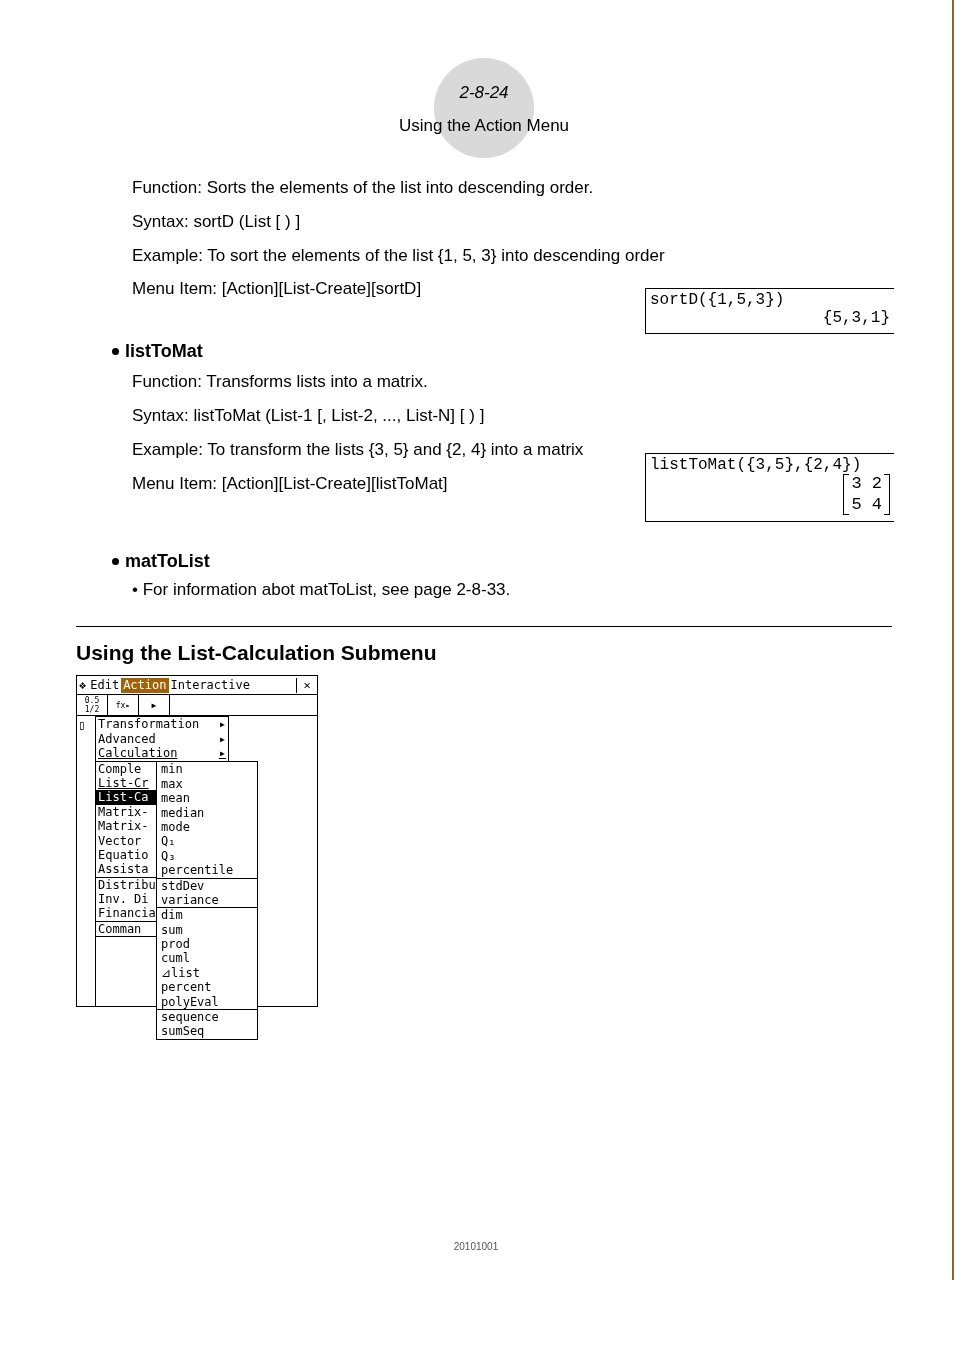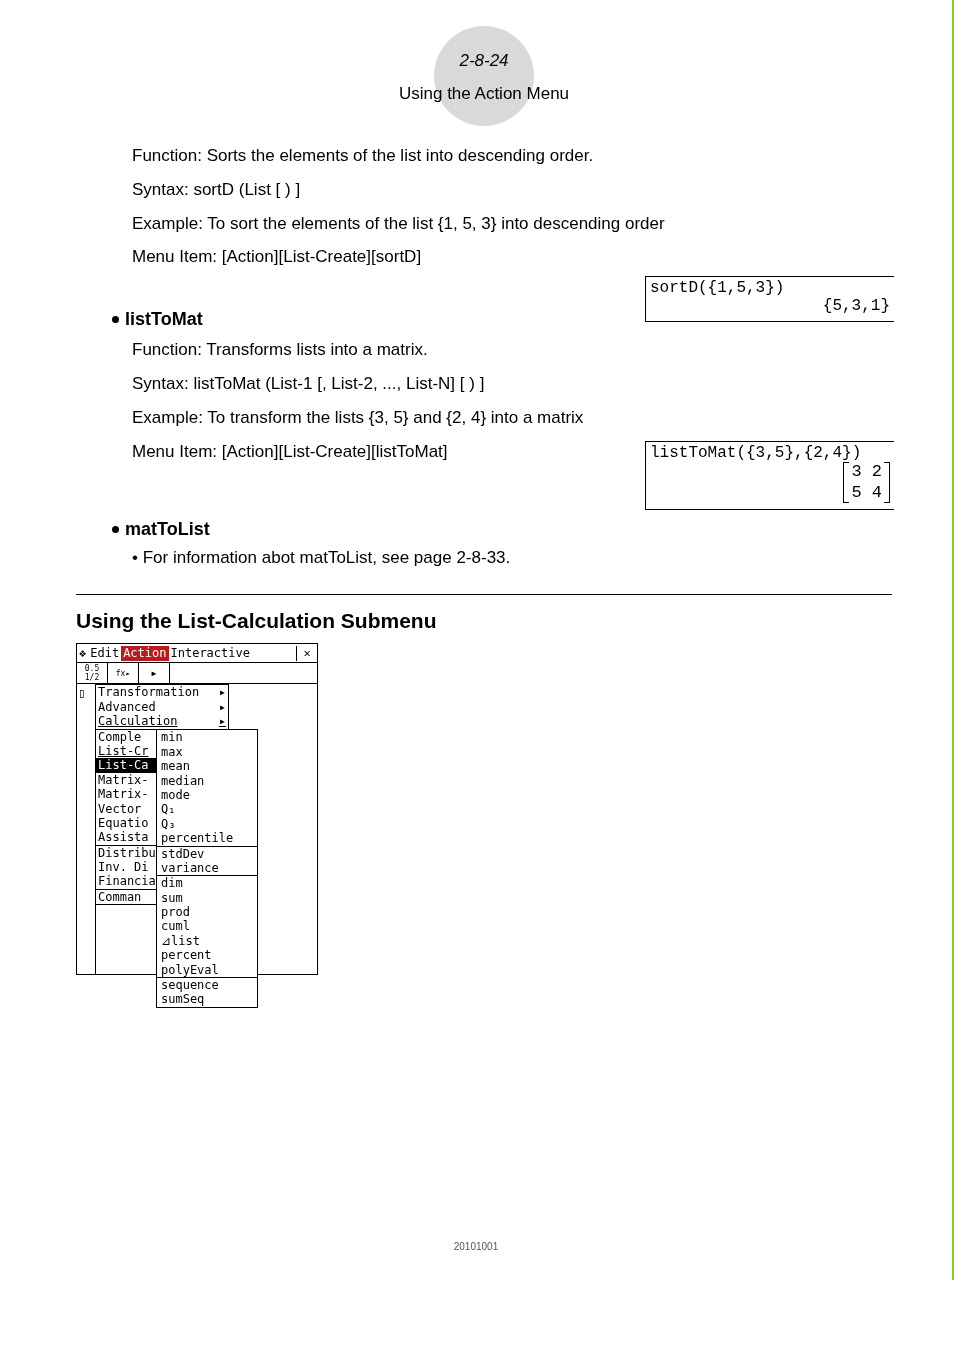--- a/index.html
+++ b/index.html
@@ -3,22 +3,22 @@
 <meta charset="utf-8">
 <style>
   body {
     margin: 0;
     font-family: Arial, Helvetica, sans-serif;
     background: #fff;
     width: 954px;
     position: relative;
   }
   .page {
-    padding: 14px 60px 40px 76px;
-    border-right: 2px solid #84cc16;
+    padding: 46px 60px 40px 76px;
+    border-right: 2px solid #a16207;
     min-height: 1280px;
     position: relative;
     box-sizing: border-box;
   }
   .header-area {
     position: relative;
     height: 100px;
     margin-bottom: 30px;
   }
   .header-circle {
@@ -81,21 +81,20 @@
   }
   .calc-shot {
     position: absolute;
     border: 1px solid #000;
     border-right: none;
     background: #fff;
     font-family: "Courier New", monospace;
     font-size: 16px;
     padding: 2px 4px 6px 4px;
     min-width: 240px;
-    margin-top: 20px;
   }
   .calc-shot .in {
     text-align: left;
   }
   .calc-shot .out {
     text-align: right;
   }
   .matrix {
     display:inline-block;
     font-family: "Courier New", monospace;
@@ -139,21 +138,21 @@
   .monorow { white-space:pre; }
   .ms-outer { border:1.5px solid #000; width:240px; }
   .ms-topbar {
     display:flex;
     border-bottom:1px solid #000;
     height:18px;
     align-items:center;
     font-size:12px;
   }
   .ms-topbar span { padding: 0 2px; }
-  .ms-topbar .sel { background:#b91c1c; color:#fff; }
+  .ms-topbar .sel { background:#a16207; color:#fff; }
   .ms-topbar .x { margin-left:auto; border-left:1px solid #000; width:16px; text-align:center; }
   .ms-toolbar {
     height:20px;
     border-bottom:1px solid #000;
     display:flex;
   }
   .ms-toolbar div {
     border-right:1px solid #000;
     width:30px;
     font-size:8px;

